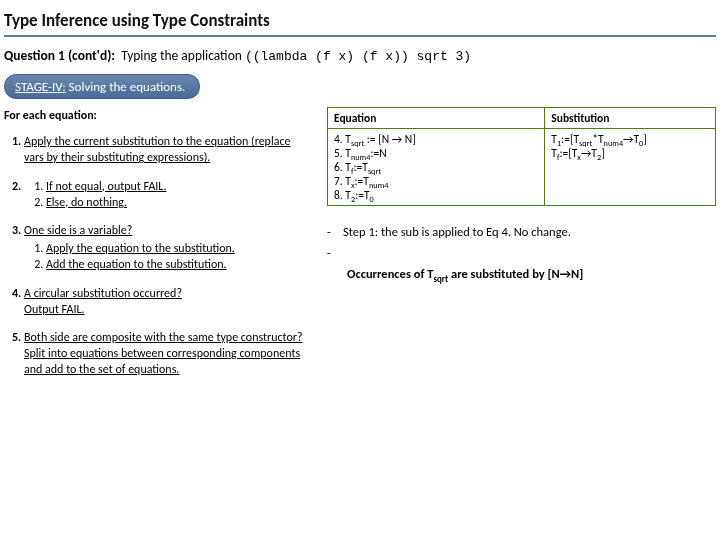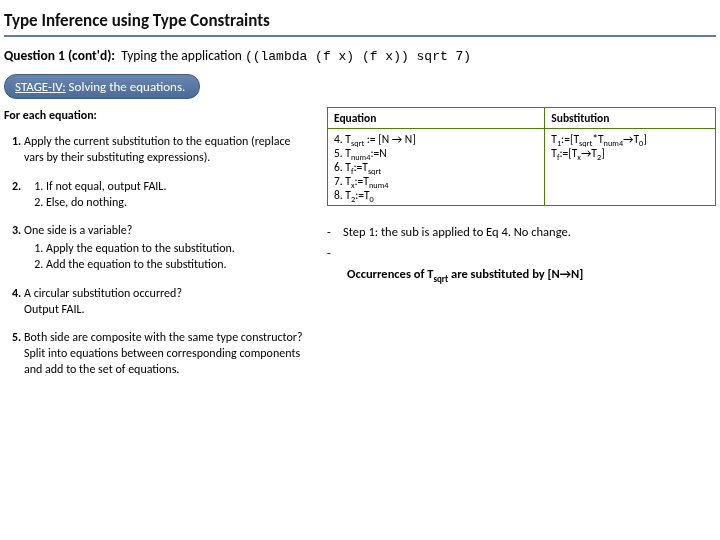--- a/index.html
+++ b/index.html
@@ -9,21 +9,21 @@
   .title-rule { height: 2px; background: #5b7ba8; margin-top: 2px; margin-bottom: 10px; }
   .question-line { font-size: 13.5px; margin-bottom: 10px; }
   .q-label { font-weight: 700; }
   .mono { font-family: "Courier New", monospace; font-size: 13px; }
   .stage-pill { display: inline-block; background: #4a6b99; background: linear-gradient(#6a86ad,#4a6b99); color: #fff; font-size: 13px; padding: 4px 14px 4px 10px; border-radius: 12px; margin-bottom: 8px; border: 1px solid #3e5c87; }
   .stage-pill .u { text-decoration: underline; }
   .cols { display: flex; gap: 18px; }
   .left { flex: 0 0 305px; font-size: 12px; line-height: 1.35; }
   .right { flex: 1; font-size: 12px; }
   .for-each { font-weight: 700; margin-bottom: 10px; }
-  ol.steps { list-style: decimal; padding-left: 20px; }
+  ol.steps { list-style: decimal; padding-left: 20px; text-decoration: underline; }
   ol.steps > li { margin-bottom: 12px; font-weight: 700; }
   ol.steps > li .body { font-weight: 400; }
   ol.substeps { list-style: decimal; padding-left: 22px; font-weight: 400; margin-top: 2px; }
   table.eq { border-collapse: collapse; width: 100%; font-size: 11.5px; }
   table.eq th, table.eq td { border: 1px solid #4d7c0f; padding: 3px 6px; text-align: left; vertical-align: top; }
   table.eq th { font-weight: 700; background: #fff; }
   .sub-col { width: 44%; }
   .explain { margin-top: 18px; font-size: 12.5px; }
   .explain h4 { font-weight: 700; margin-bottom: 6px; font-size: 13px; }
   .explain .bullet { display:flex; gap:8px; margin-bottom:6px; }
@@ -35,21 +35,21 @@
 <body>
 
 <div class="slide">
 
   <div class="title">Type Inference using Type Constraints</div>
   <div class="title-rule"></div>
 
   <div class="question-line">
     <span class="q-label">Question 1 (cont'd):</span>
     &nbsp;<span>Typing the application</span>
-    <span class="mono">((lambda (f x) (f x)) sqrt 7)</span>
+    <span class="mono">((lambda (f x) (f x)) sqrt 3)</span>
   </div>
 
   <div class="stage-pill">
     <span class="u">STAGE-IV:</span>
     <span>Solving the equations.</span>
   </div>
 
   <div class="cols">
     <div class="left">
       <div class="for-each">For each equation:</div>

